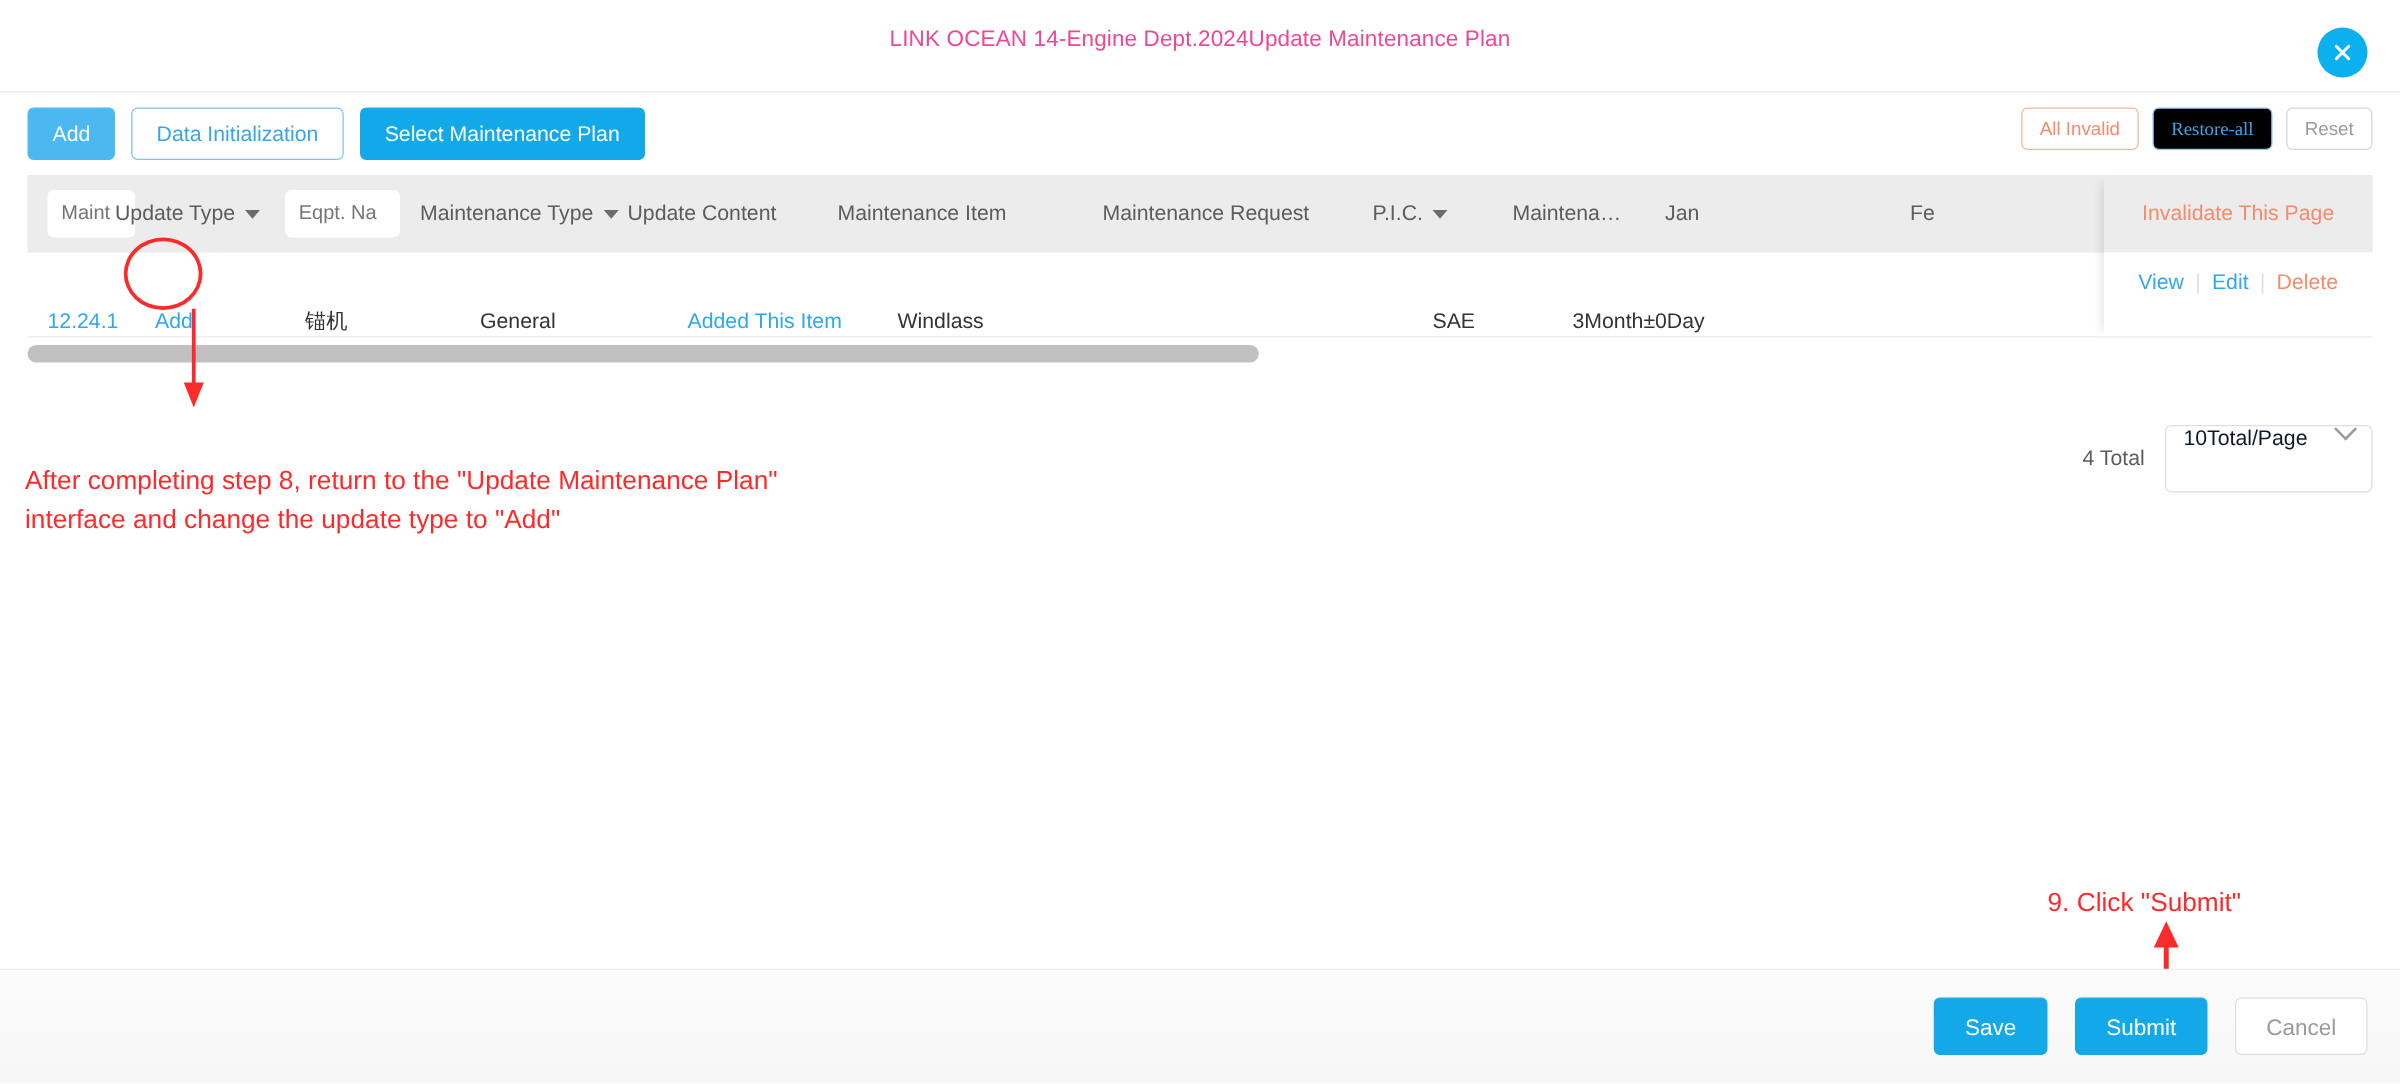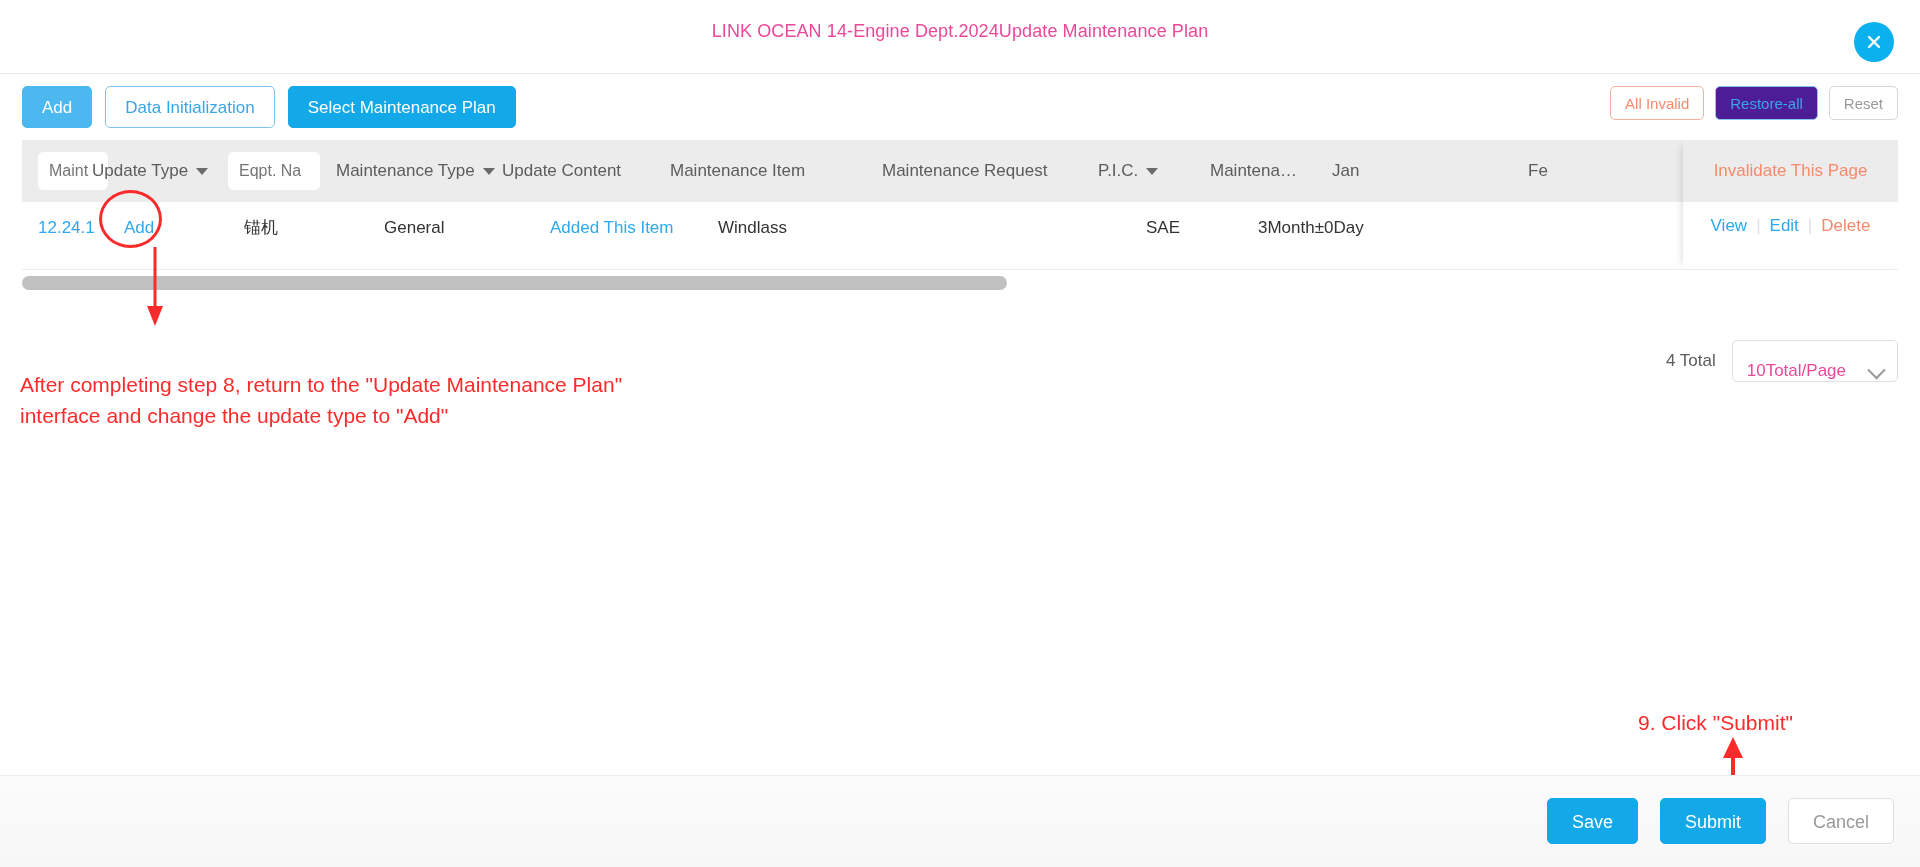--- a/index.html
+++ b/index.html
@@ -87,21 +87,21 @@
   .btn-primary       { background: #13a8e8; color: #ffffff; border-color: #13a8e8; }
   .btn-outline-blue  { background: #ffffff; color: #37a6e8; border-color: #7fc4ef; }
   .btn-small {
     font-size: 15px;
     height: 34px;
     line-height: 34px;
     padding: 0 14px;
     border-radius: 5px;
   }
   .btn-outline-orange { background: #ffffff; color: #f58b6a; border-color: #f4b39c; }
-  .btn-outline-blue2  { background: #4c1d95; color: #3ba6e8; border-color: #8ac6ef; }
+  .btn-outline-blue2  { background: #000000; color: #3ba6e8; border-color: #8ac6ef; font-family: Liberation Serif, serif; }
   .btn-outline-gray   { background: #ffffff; color: #9a9a9a; border-color: #d6d6d6; }
 
   
   .table-wrap {
     position: relative;
     margin: 0 22px;
   }
   .thead {
     background: #ececec;
     height: 62px;
@@ -137,21 +137,21 @@
     padding: 0 10px;
     box-sizing: border-box;
     font-family: "Liberation Sans", sans-serif;
     outline: none;
     overflow: hidden;
   }
 
   .tbody-row {
     height: 68px;
     display: flex;
-    align-items: flex-start;
+    align-items: flex-end;
     border-bottom: 1px solid #ececec;
     background: #ffffff;
     box-sizing: border-box;
     padding-top: 14px;
   }
   .td {
     font-size: 17px;
     color: #333333;
     box-sizing: border-box;
     flex: 0 0 auto;
@@ -219,27 +219,27 @@
     right: 22px;
     top: 340px;
     display: flex;
     align-items: center;
     gap: 16px;
   }
   .pg-total { font-size: 17px; color: #5c5c5c; }
   .pg-select {
     border: 1px solid #dcdfe6;
     border-radius: 5px;
-    height: 42px;
+    height: 54px;
     padding: 0 14px;
     display: flex;
-    align-items: flex-end;
+    align-items: flex-start;
     gap: 24px;
     font-size: 17px;
-    color: #ec4899;
+    color: #0f172a;
     cursor: pointer;
     background: #fff;
     box-sizing: border-box;
   }
   .pg-chevron {
     width: 11px; height: 11px;
     border-right: 2px solid #9a9a9a;
     border-bottom: 2px solid #9a9a9a;
     transform: rotate(45deg) translate(-3px,-3px);
   }

